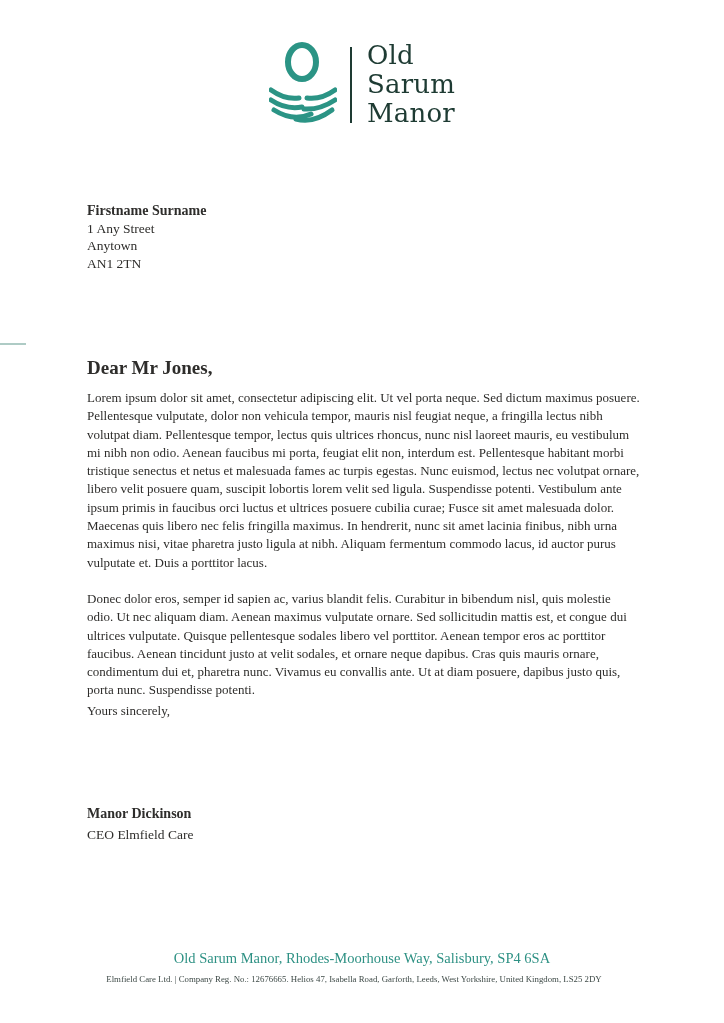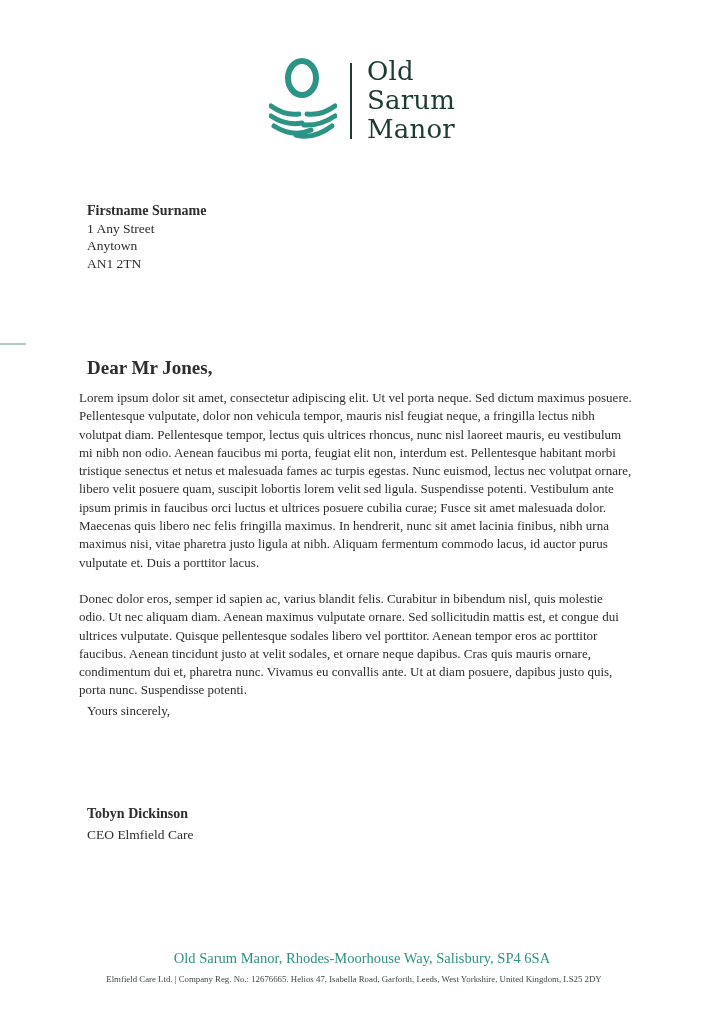--- a/index.html
+++ b/index.html
@@ -20,21 +20,21 @@
     position:relative;
     width:724px;height:1023px;
     background:#ffffff;
     overflow:hidden;
     color:var(--ink);
   }
 
   
   .logo{
     position:absolute;
-    top:57px;left:0;right:0;
+    top:41px;left:0;right:0;
     display:flex;justify-content:center;align-items:center;
   }
   .logo-mark{display:block;}
   .logo-divider{
     width:2px;height:76px;
     background:var(--dark);
     margin:0 15px 0 13px;
   }
   .logo-wordmark{
     font-family:"DejaVu Serif", serif;
@@ -51,21 +51,21 @@
 
   
   .fold-mark{
     position:absolute;left:0;top:343px;
     width:26px;height:2px;
     background:#AECBC5;
   }
 
   
   .salutation{position:absolute;left:87px;top:357px;font-size:19px;font-weight:bold;}
-  .letter-body{position:absolute;left:79px;top:389px;width:553px;}
+  .letter-body{position:absolute;left:87px;top:389px;width:553px;}
   .letter-body p{margin:0 0 18px 0;font-size:13px;line-height:18.3px;text-align:left;}
   .closing{position:absolute;left:87px;top:703px;font-size:13px;}
   .signature{position:absolute;left:87px;top:805px;font-size:13.5px;line-height:17.5px;}
   .signatory-name{font-weight:bold;font-size:14px;margin-bottom:3px;}
 
   
   .footer-contact{
     position:absolute;left:0;right:0;top:928px;
     text-align:center;
     color:var(--footer-teal);
@@ -113,21 +113,21 @@
   <div class="salutation">Dear Mr Jones,</div>
 
   <div class="letter-body">
     <p>Lorem ipsum dolor sit amet, consectetur adipiscing elit. Ut vel porta neque. Sed dictum maximus posuere. Pellentesque vulputate, dolor non vehicula tempor, mauris nisl feugiat neque, a fringilla lectus nibh volutpat diam. Pellentesque tempor, lectus quis ultrices rhoncus, nunc nisl laoreet mauris, eu vestibulum mi nibh non odio. Aenean faucibus mi porta, feugiat elit non, interdum est. Pellentesque habitant morbi tristique senectus et netus et malesuada fames ac turpis egestas. Nunc euismod, lectus nec volutpat ornare, libero velit posuere quam, suscipit lobortis lorem velit sed ligula. Suspendisse potenti. Vestibulum ante ipsum primis in faucibus orci luctus et ultrices posuere cubilia curae; Fusce sit amet malesuada dolor. Maecenas quis libero nec felis fringilla maximus. In hendrerit, nunc sit amet lacinia finibus, nibh urna maximus nisi, vitae pharetra justo ligula at nibh. Aliquam fermentum commodo lacus, id auctor purus vulputate et. Duis a porttitor lacus.</p>
     <p>Donec dolor eros, semper id sapien ac, varius blandit felis. Curabitur in bibendum nisl, quis molestie odio. Ut nec aliquam diam. Aenean maximus vulputate ornare. Sed sollicitudin mattis est, et congue dui ultrices vulputate. Quisque pellentesque sodales libero vel porttitor. Aenean tempor eros ac porttitor faucibus. Aenean tincidunt justo at velit sodales, et ornare neque dapibus. Cras quis mauris ornare, condimentum dui et, pharetra nunc. Vivamus eu convallis ante. Ut at diam posuere, dapibus justo quis, porta nunc. Suspendisse potenti.</p>
   </div>
 
   <div class="closing">Yours sincerely,</div>
 
   <div class="signature">
-    <div class="signatory-name">Tobyn Dickinson</div>
+    <div class="signatory-name">Manor Dickinson</div>
     <div>CEO Elmfield Care</div>
   </div>
 
   <div class="footer-contact">
     <div>Old Sarum Manor, Rhodes-Moorhouse Way, Salisbury, SP4 6SA</div>
   </div>
 
   <div class="footer-legal">Elmfield Care Ltd. | Company Reg. No.: 12676665. Helios 47, Isabella Road, Garforth, Leeds, West Yorkshire, United Kingdom, LS25 2DY</div>
 
 </div>

